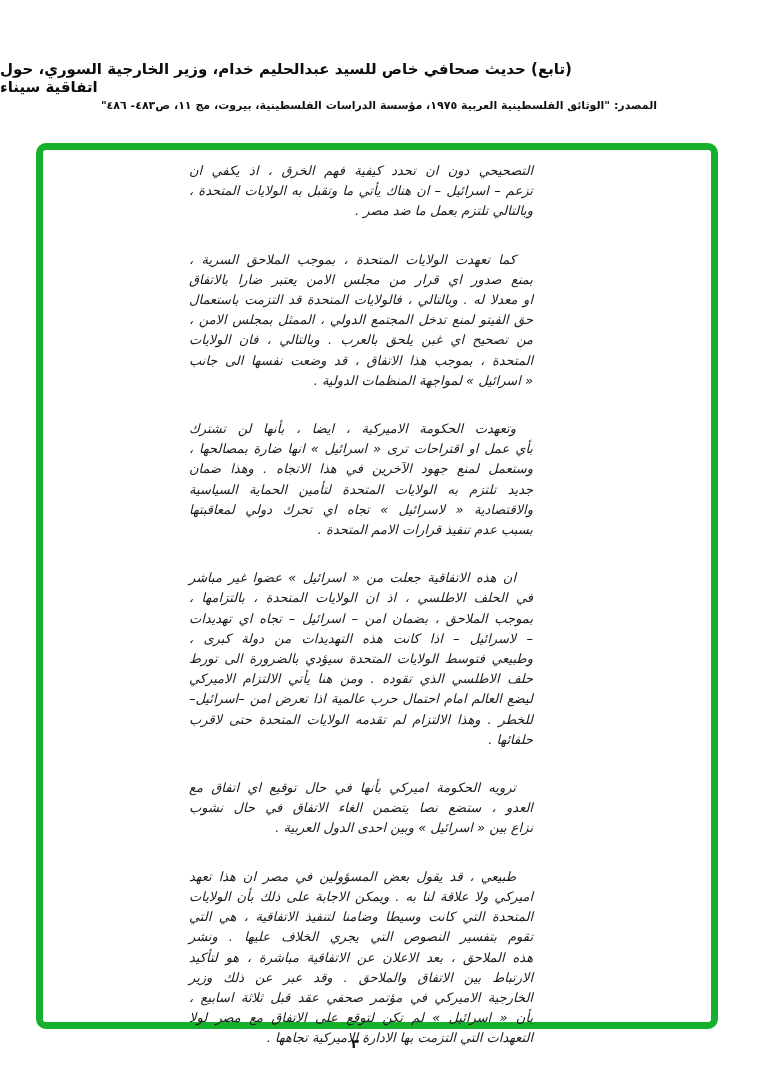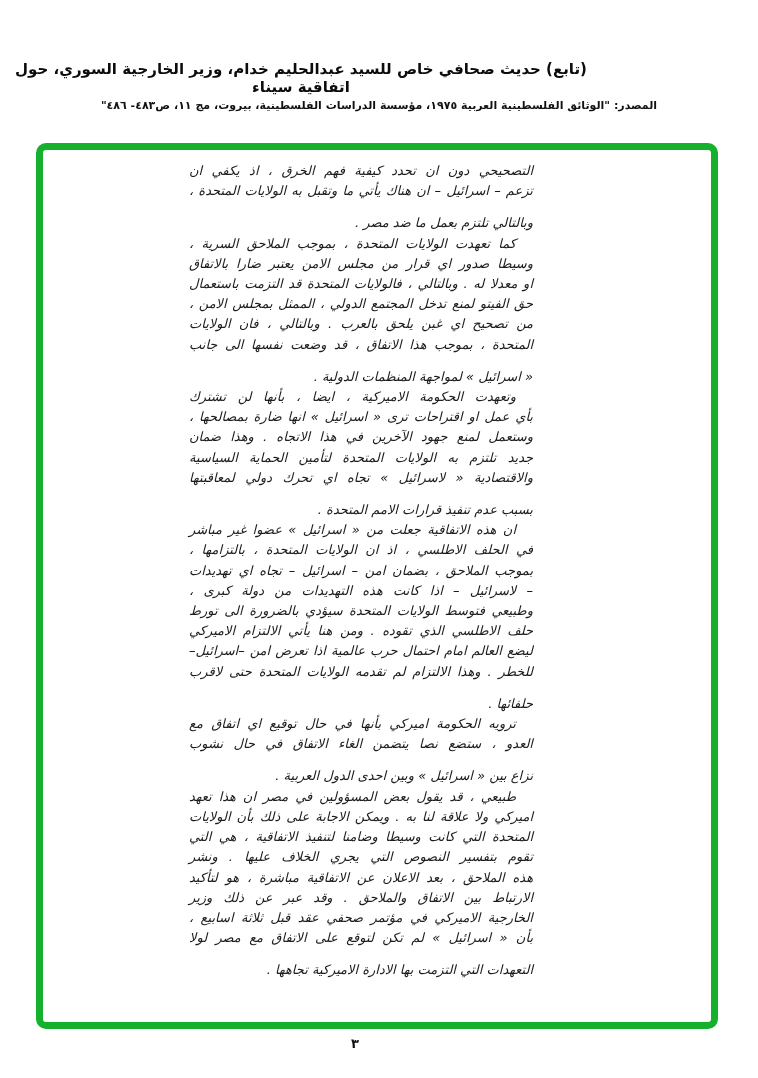--- a/index.html
+++ b/index.html
@@ -6,21 +6,21 @@
   body {
     width: 758px; height: 1078px;
     background: #ffffff;
     position: relative;
     font-family: "DejaVu Sans", sans-serif;
     color: #141414;
     overflow: hidden;
   }
   .header-title {
     position: absolute; top: 60px; left: 0; width: 602px;
-    direction: rtl; text-align: center;
+    direction: rtl; text-align: left;
     font-size: 15px; font-weight: bold; color: #0c0c0c;
     letter-spacing: 0;
   }
   .header-source {
     position: absolute; top: 99px; left: 0; width: 758px;
     direction: rtl; text-align: center;
     font-size: 11px; font-weight: bold; color: #111;
   }
   .doc-frame {
     position: absolute; left: 36px; top: 143px;
@@ -34,22 +34,22 @@
     direction: rtl;
     font-size: 13px; line-height: 20.2px;
     color: #1c1c1c;
   }
   .para { margin: 0; font-style: italic; }
   .doc-line {
     text-align: justify;
     text-align-last: justify;
     min-height: 20.2px;
   }
-  .doc-line.last { text-align-last: right; margin-top: 12px; }
-  .para.indent .doc-line:first-child { padding-right: 17px; }
+  .doc-line.last { text-align-last: right; }
+  .para.indent .doc-line:first-child { padding-right: 17px; margin-top: 28px; }
   .page-number {
     position: absolute; left: 340px; top: 1036px; width: 30px;
     text-align: center; direction: rtl;
     font-size: 13px; font-weight: bold; color: #111;
   }
 </style>
 </head>
 <body>
 
 <div class="header-title">(تابع) حديث صحافي خاص للسيد عبدالحليم خدام، وزير الخارجية السوري، حول اتفاقية سيناء</div>
@@ -59,21 +59,21 @@
 <div class="doc-frame" style="border-color: rgb(21, 176, 44);"></div>
 
 <div class="doc-body">
     <div class="para">
       <div class="doc-line">التصحيحي دون ان تحدد كيفية فهم الخرق ، اذ يكفي ان</div>
       <div class="doc-line">تزعم – اسرائيل – ان هناك يأتي ما وتقبل به الولايات المتحدة ،</div>
       <div class="doc-line last">وبالتالي تلتزم بعمل ما ضد مصر .</div>
     </div>
     <div class="para indent">
       <div class="doc-line">كما تعهدت الولايات المتحدة ، بموجب الملاحق السرية ،</div>
-      <div class="doc-line">وسيطا صدور اي قرار من مجلس الامن يعتبر ضارا بالاتفاق</div>
+      <div class="doc-line">بمنع صدور اي قرار من مجلس الامن يعتبر ضارا بالاتفاق</div>
       <div class="doc-line">او معدلا له . وبالتالي ، فالولايات المتحدة قد التزمت باستعمال</div>
       <div class="doc-line">حق الفيتو لمنع تدخل المجتمع الدولي ، الممثل بمجلس الامن ،</div>
       <div class="doc-line">من تصحيح اي غبن يلحق بالعرب . وبالتالي ، فان الولايات</div>
       <div class="doc-line">المتحدة ، بموجب هذا الاتفاق ، قد وضعت نفسها الى جانب</div>
       <div class="doc-line last">« اسرائيل » لمواجهة المنظمات الدولية .</div>
     </div>
     <div class="para indent">
       <div class="doc-line">وتعهدت الحكومة الاميركية ، ايضا ، بأنها لن تشترك</div>
       <div class="doc-line">بأي عمل او اقتراحات ترى « اسرائيل » انها ضارة بمصالحها ،</div>
       <div class="doc-line">وستعمل لمنع جهود الآخرين في هذا الاتجاه . وهذا ضمان</div>

